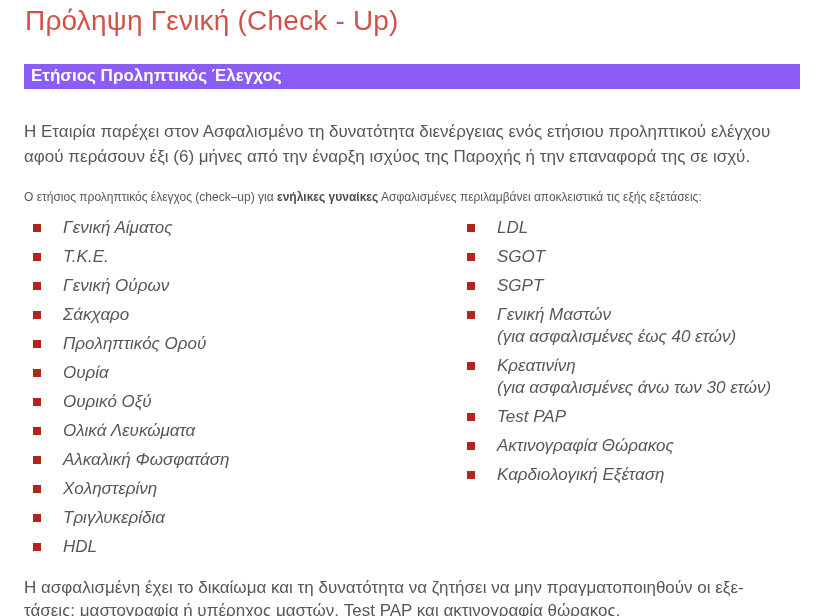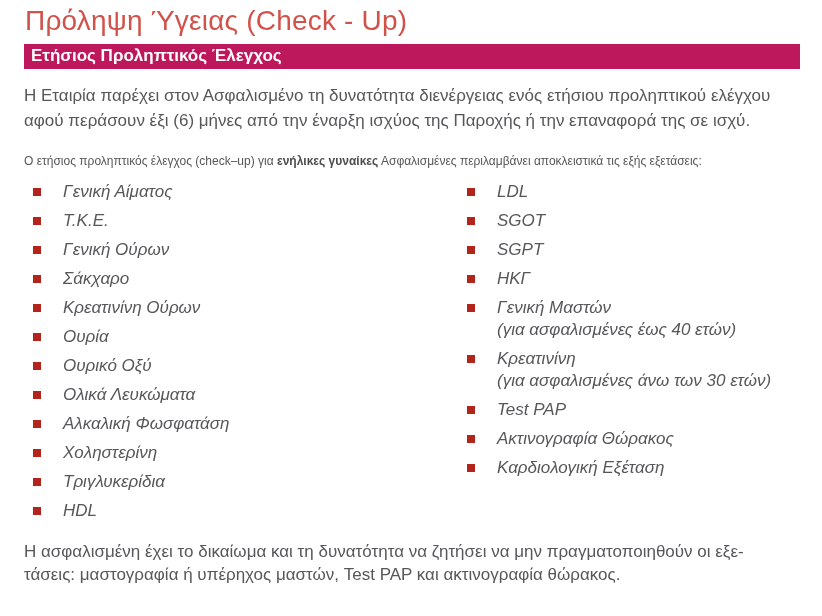--- a/index.html
+++ b/index.html
@@ -17,30 +17,30 @@
   }
   .page-title {
     margin: 0 0 0 1px;
     font-size: 28px;
     line-height: 31px;
     font-weight: 400;
     letter-spacing: 0.2px;
     color: #d0524a;
   }
   .section-banner {
-    margin-top: 8px;
-    background: #be185d;
+    margin-top: 28px;
+    background: #8b5cf6;
     color: #ffffff;
     font-size: 17px;
     font-weight: 700;
     line-height: 20px;
     padding: 2px 20px 3px 7px;
   }
   .intro {
-    margin: 14px 0 0 0;
+    margin: 30px 0 0 0;
     font-size: 17px;
     line-height: 25px;
   }
   .list-intro {
     margin: 16px 0 0 0;
     font-size: 12px;
     line-height: 25px;
   }
   .list-intro strong { color: #4d4d50; }
   .exam-columns {
@@ -77,21 +77,21 @@
     font-size: 17px;
     line-height: 23px;
   }
   .closing .closing-line { display: block; }
 </style>
 </head>
 <body>
 
 <div class="page">
 
-  <h1 class="page-title">Πρόληψη Ύγειας (Check - Up)</h1>
+  <h1 class="page-title">Πρόληψη Γενική (Check - Up)</h1>
 
   <div class="section-banner">
     <span>Ετήσιος Προληπτικός Έλεγχος</span>
   </div>
 
   <p class="intro">Η Εταιρία παρέχει στον Ασφαλισμένο τη δυνατότητα διενέργειας ενός ετήσιου προληπτικού ελέγχου αφού περάσουν έξι (6) μήνες από την έναρξη ισχύος της Παροχής ή την επαναφορά της σε ισχύ.</p>
 
   <p class="list-intro"><span>Ο ετήσιος προληπτικός έλεγχος (check–up) για </span><strong>ενήλικες γυναίκες</strong><span> Ασφαλισμένες περιλαμβάνει αποκλειστικά τις εξής εξετάσεις:</span></p>
 
   <div class="exam-columns">
@@ -117,21 +117,21 @@
         </li>
       <li class="exam-item">
           <span class="bullet"></span>
           <span class="exam-text">
             <span class="exam-label">Σάκχαρο</span>
           </span>
         </li>
       <li class="exam-item">
           <span class="bullet"></span>
           <span class="exam-text">
-            <span class="exam-label">Κρεατινίνη Ούρων</span>
+            <span class="exam-label">Προληπτικός Ορού</span>
           </span>
         </li>
       <li class="exam-item">
           <span class="bullet"></span>
           <span class="exam-text">
             <span class="exam-label">Ουρία</span>
           </span>
         </li>
       <li class="exam-item">
           <span class="bullet"></span>
@@ -181,26 +181,20 @@
       <li class="exam-item">
           <span class="bullet"></span>
           <span class="exam-text">
             <span class="exam-label">SGOT</span>
           </span>
         </li>
       <li class="exam-item">
           <span class="bullet"></span>
           <span class="exam-text">
             <span class="exam-label">SGPT</span>
-          </span>
-        </li>
-      <li class="exam-item">
-          <span class="bullet"></span>
-          <span class="exam-text">
-            <span class="exam-label">ΗΚΓ</span>
           </span>
         </li>
       <li class="exam-item">
           <span class="bullet"></span>
           <span class="exam-text">
             <span class="exam-label">Γενική Μαστών</span>
             <span class="exam-note">(για ασφαλισμένες έως 40 ετών)</span>
           </span>
         </li>
       <li class="exam-item">

